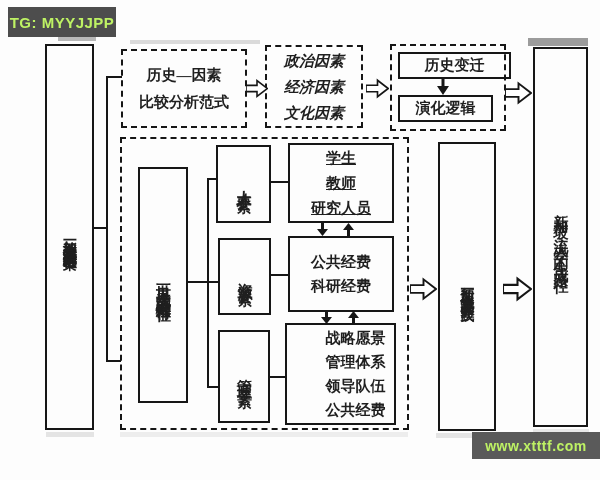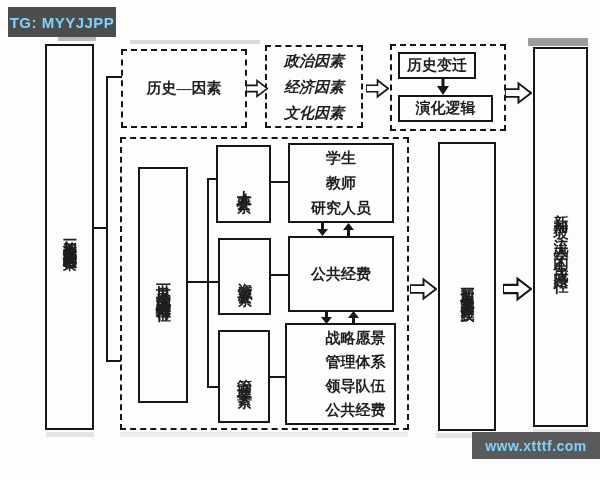--- a/index.html
+++ b/index.html
@@ -7,21 +7,21 @@
          font-family:"Liberation Serif","DejaVu Serif",serif;color:#1f1f1f;}
   .abs{position:absolute;box-sizing:border-box;}
   .box{position:absolute;box-sizing:border-box;border:2px solid #161616;background:transparent;
        display:flex;align-items:center;justify-content:center;text-align:center;}
   .dashed{border-style:dashed;}
   .vtext{writing-mode:vertical-rl;text-orientation:upright;font-weight:600;line-height:1;}
   .lines{font-weight:600;}
   .lines div{white-space:nowrap;}
   .badge{position:absolute;display:flex;align-items:center;justify-content:center;
          font-family:"Liberation Sans","DejaVu Sans",sans-serif;font-weight:bold;
-         color:#7dd3fc;letter-spacing:0.5px;}
+         color:#bef264;letter-spacing:0.5px;}
   .line{position:absolute;background:#161616;}
   .artifact{position:absolute;}
   svg{display:block;}
 </style>
 </head>
 <body>
 
 <div class="stage">
 
   <div class="artifact" style="left:58px;top:36px;width:38px;height:5px;background:#b8b8b8;"></div>
@@ -34,30 +34,31 @@
 
   <div class="badge" style="left:8px;top:7px;width:108px;height:30px;background:#4d4d4d;font-size:15px;">TG: MYYJJPP</div>
   <div class="badge" style="left:472px;top:432px;width:128px;height:27px;background:#5a5a5a;font-size:14px;">www.xtttf.com</div>
 
   <div class="box" style="left:45px;top:44px;width:49px;height:386px;">
     <span class="vtext" style="font-size:14px;letter-spacing:1px;">新加坡一流大学演变及生成的分析框架</span>
   </div>
 
   <div class="box dashed lines" style="left:121px;top:49px;width:126px;height:79px;flex-direction:column;font-size:15px;line-height:27px;">
     <div>历史—因素</div>
+    <div>比较分析范式</div>
   </div>
 
   <div class="box dashed lines" style="left:265px;top:45px;width:98px;height:83px;flex-direction:column;font-size:15px;line-height:26px;font-style:italic;">
     <div>政治因素</div>
     <div>经济因素</div>
     <div>文化因素</div>
   </div>
 
   <div class="box dashed" style="left:390px;top:44px;width:116px;height:87px;"></div>
-  <div class="box lines" style="left:398px;top:52px;width:78px;height:27px;font-size:15px;">
+  <div class="box lines" style="left:398px;top:52px;width:113px;height:27px;font-size:15px;">
     <div>历史变迁</div>
   </div>
   <div class="box lines" style="left:398px;top:95px;width:95px;height:27px;font-size:15px;">
     <div>演化逻辑</div>
   </div>
   <div class="abs" style="left:436px;top:78px;">
     <svg width="14" height="17" viewBox="0 0 14 17">
       <rect x="5.5" y="0" width="3" height="9" fill="#161616"></rect>
       <polygon points="1,8 13,8 7,17" fill="#161616"></polygon>
     </svg>
@@ -72,27 +73,28 @@
   <div class="box" style="left:216px;top:145px;width:55px;height:78px;">
     <span class="vtext" style="font-size:15px;letter-spacing:3px;">人才要素</span>
   </div>
   <div class="box" style="left:218px;top:238px;width:53px;height:77px;">
     <span class="vtext" style="font-size:15px;letter-spacing:3px;">资源要素</span>
   </div>
   <div class="box" style="left:218px;top:330px;width:52px;height:93px;">
     <span class="vtext" style="font-size:15px;letter-spacing:5px;">管理要素</span>
   </div>
 
-  <div class="box lines" style="left:288px;top:143px;width:106px;height:80px;flex-direction:column;font-size:15px;line-height:25px;">
+  <div class="box lines" style="left:288px;top:143px;width:106px;height:80px;flex-direction:column;font-size:15px;line-height:25px;text-decoration:underline;">
     <div>学生</div>
     <div>教师</div>
     <div>研究人员</div>
   </div>
   <div class="box lines" style="left:288px;top:236px;width:106px;height:76px;flex-direction:column;font-size:15px;line-height:24px;">
     <div>公共经费</div>
+    <div>科研经费</div>
   </div>
   <div class="box lines" style="left:285px;top:323px;width:111px;height:102px;flex-direction:column;font-size:15px;line-height:24px;padding-left:30px;">
     <div>战略愿景</div>
     <div>管理体系</div>
     <div>领导队伍</div>
     <div>公共经费</div>
   </div>
 
   <div class="box" style="left:438px;top:142px;width:58px;height:289px;">
     <span class="vtext" style="font-size:14px;letter-spacing:2px;">新加坡一流大学的具体实践</span>

